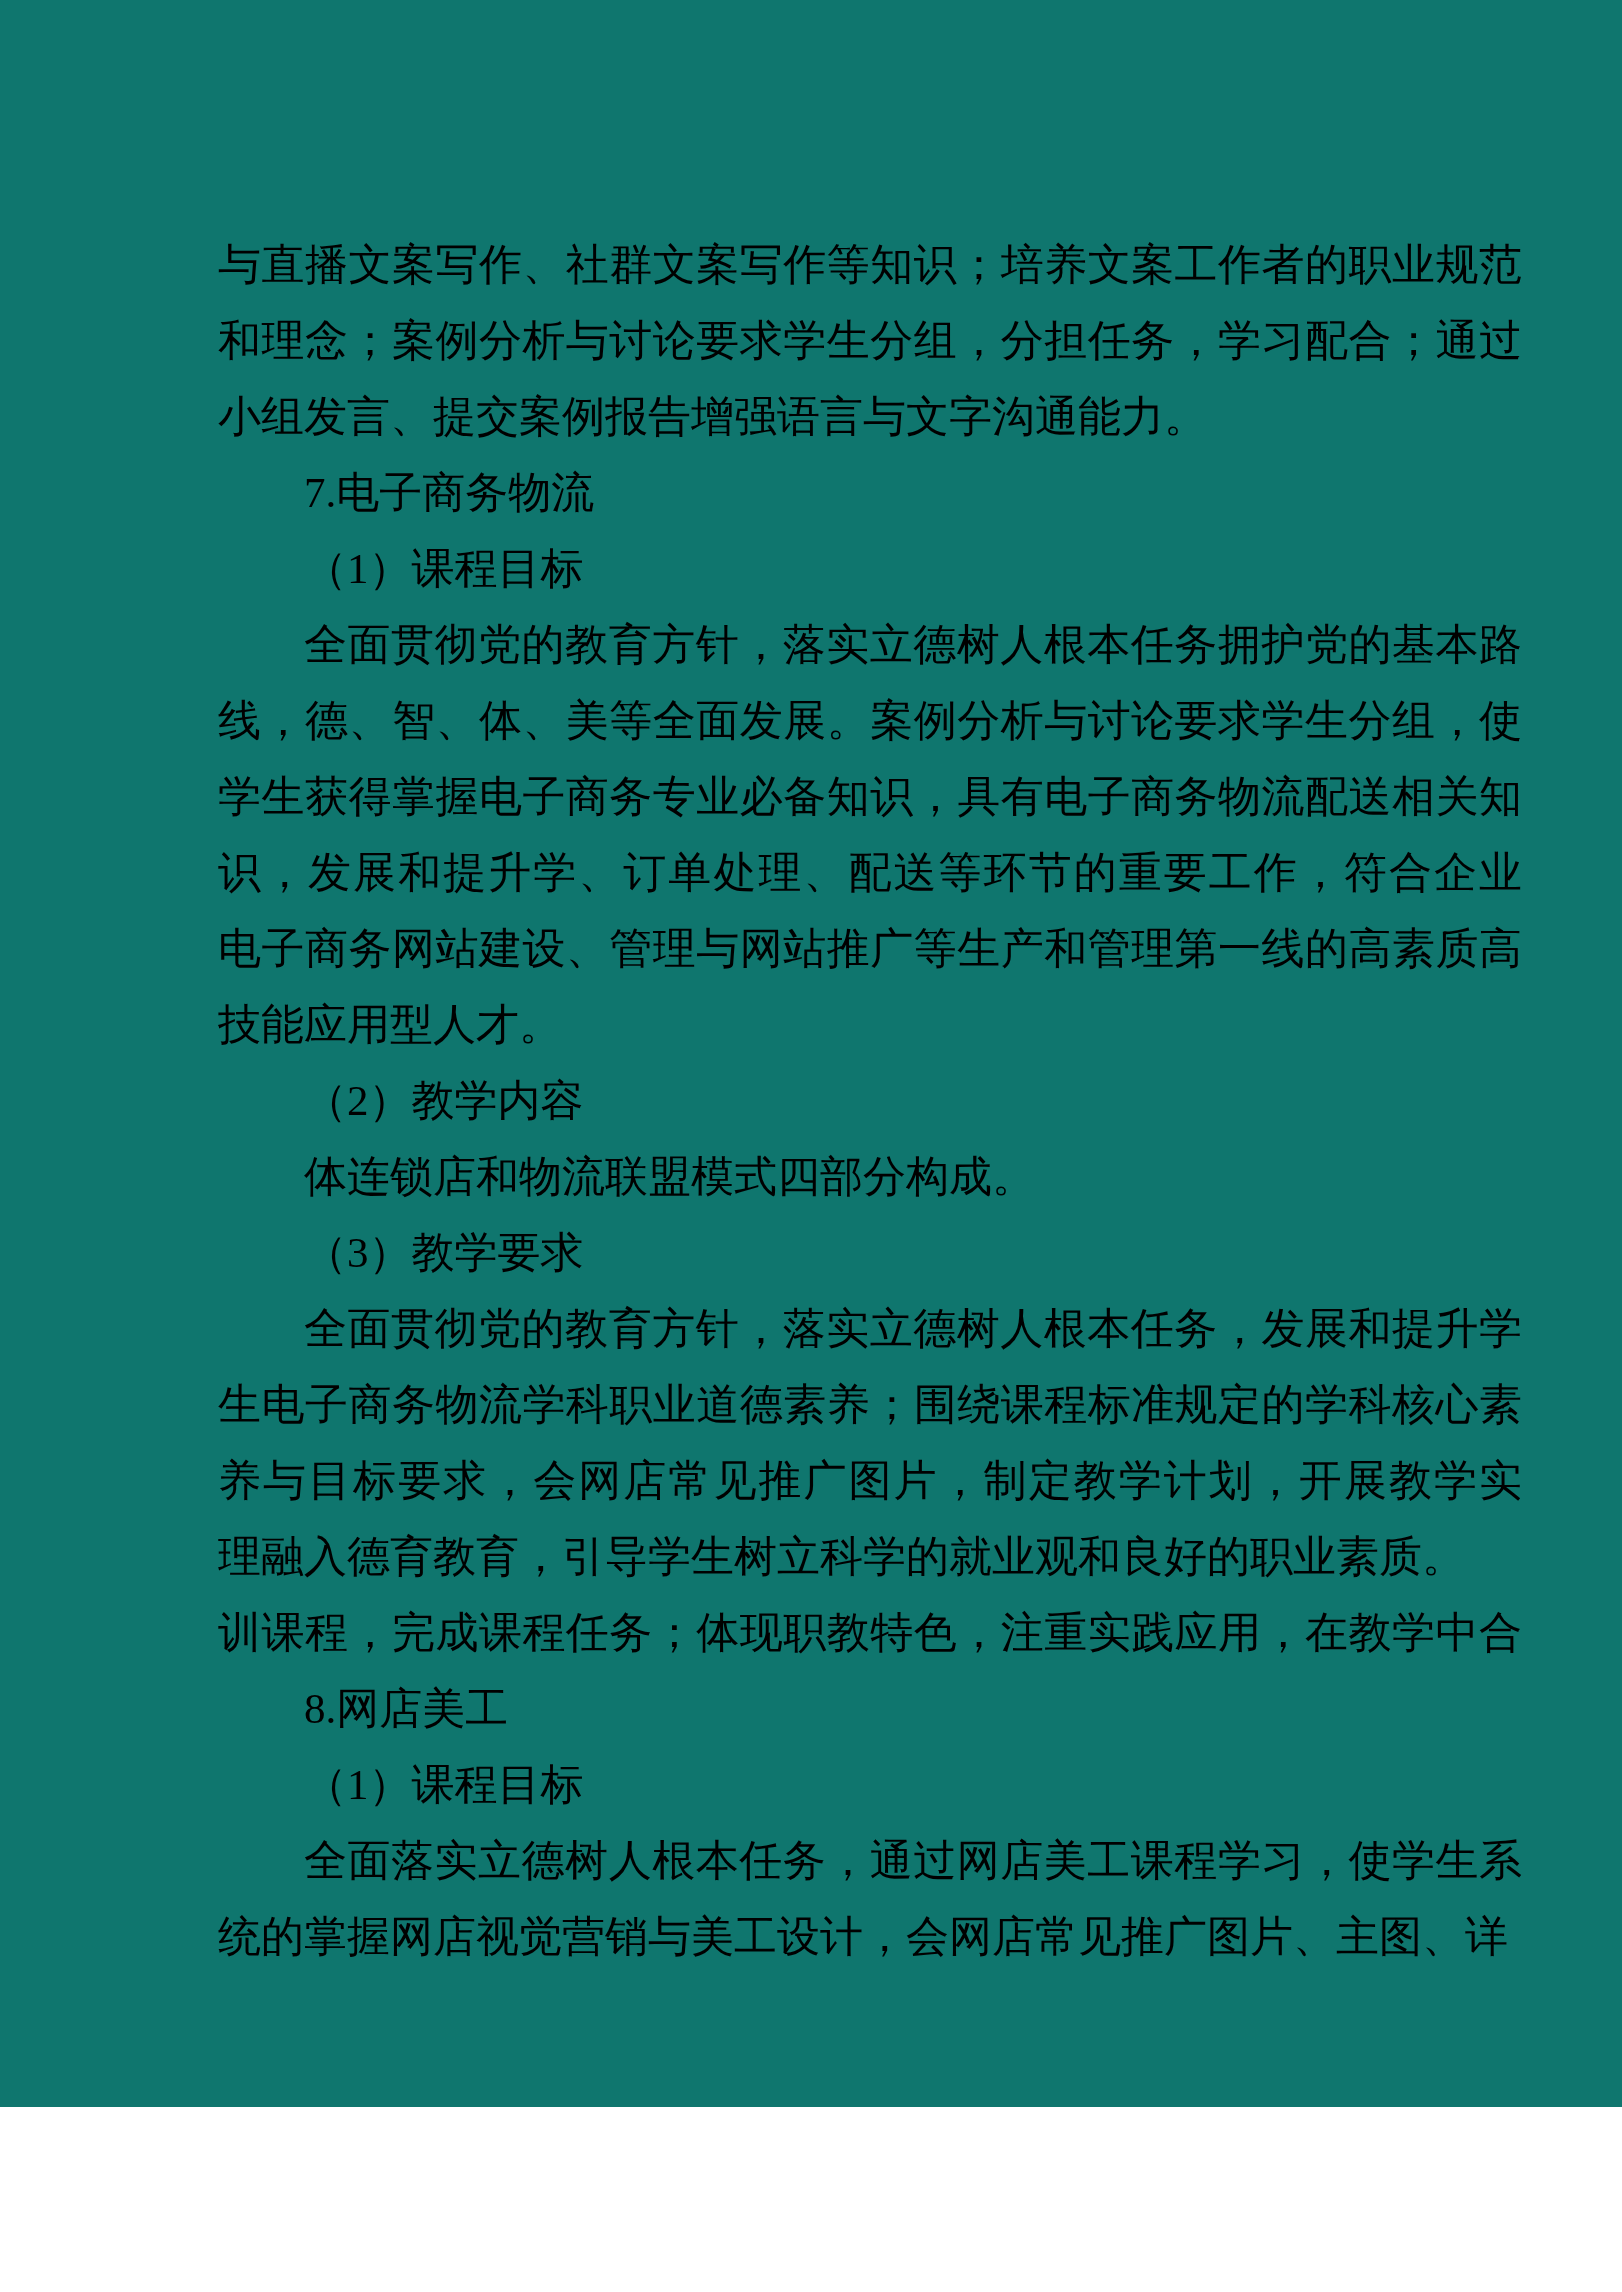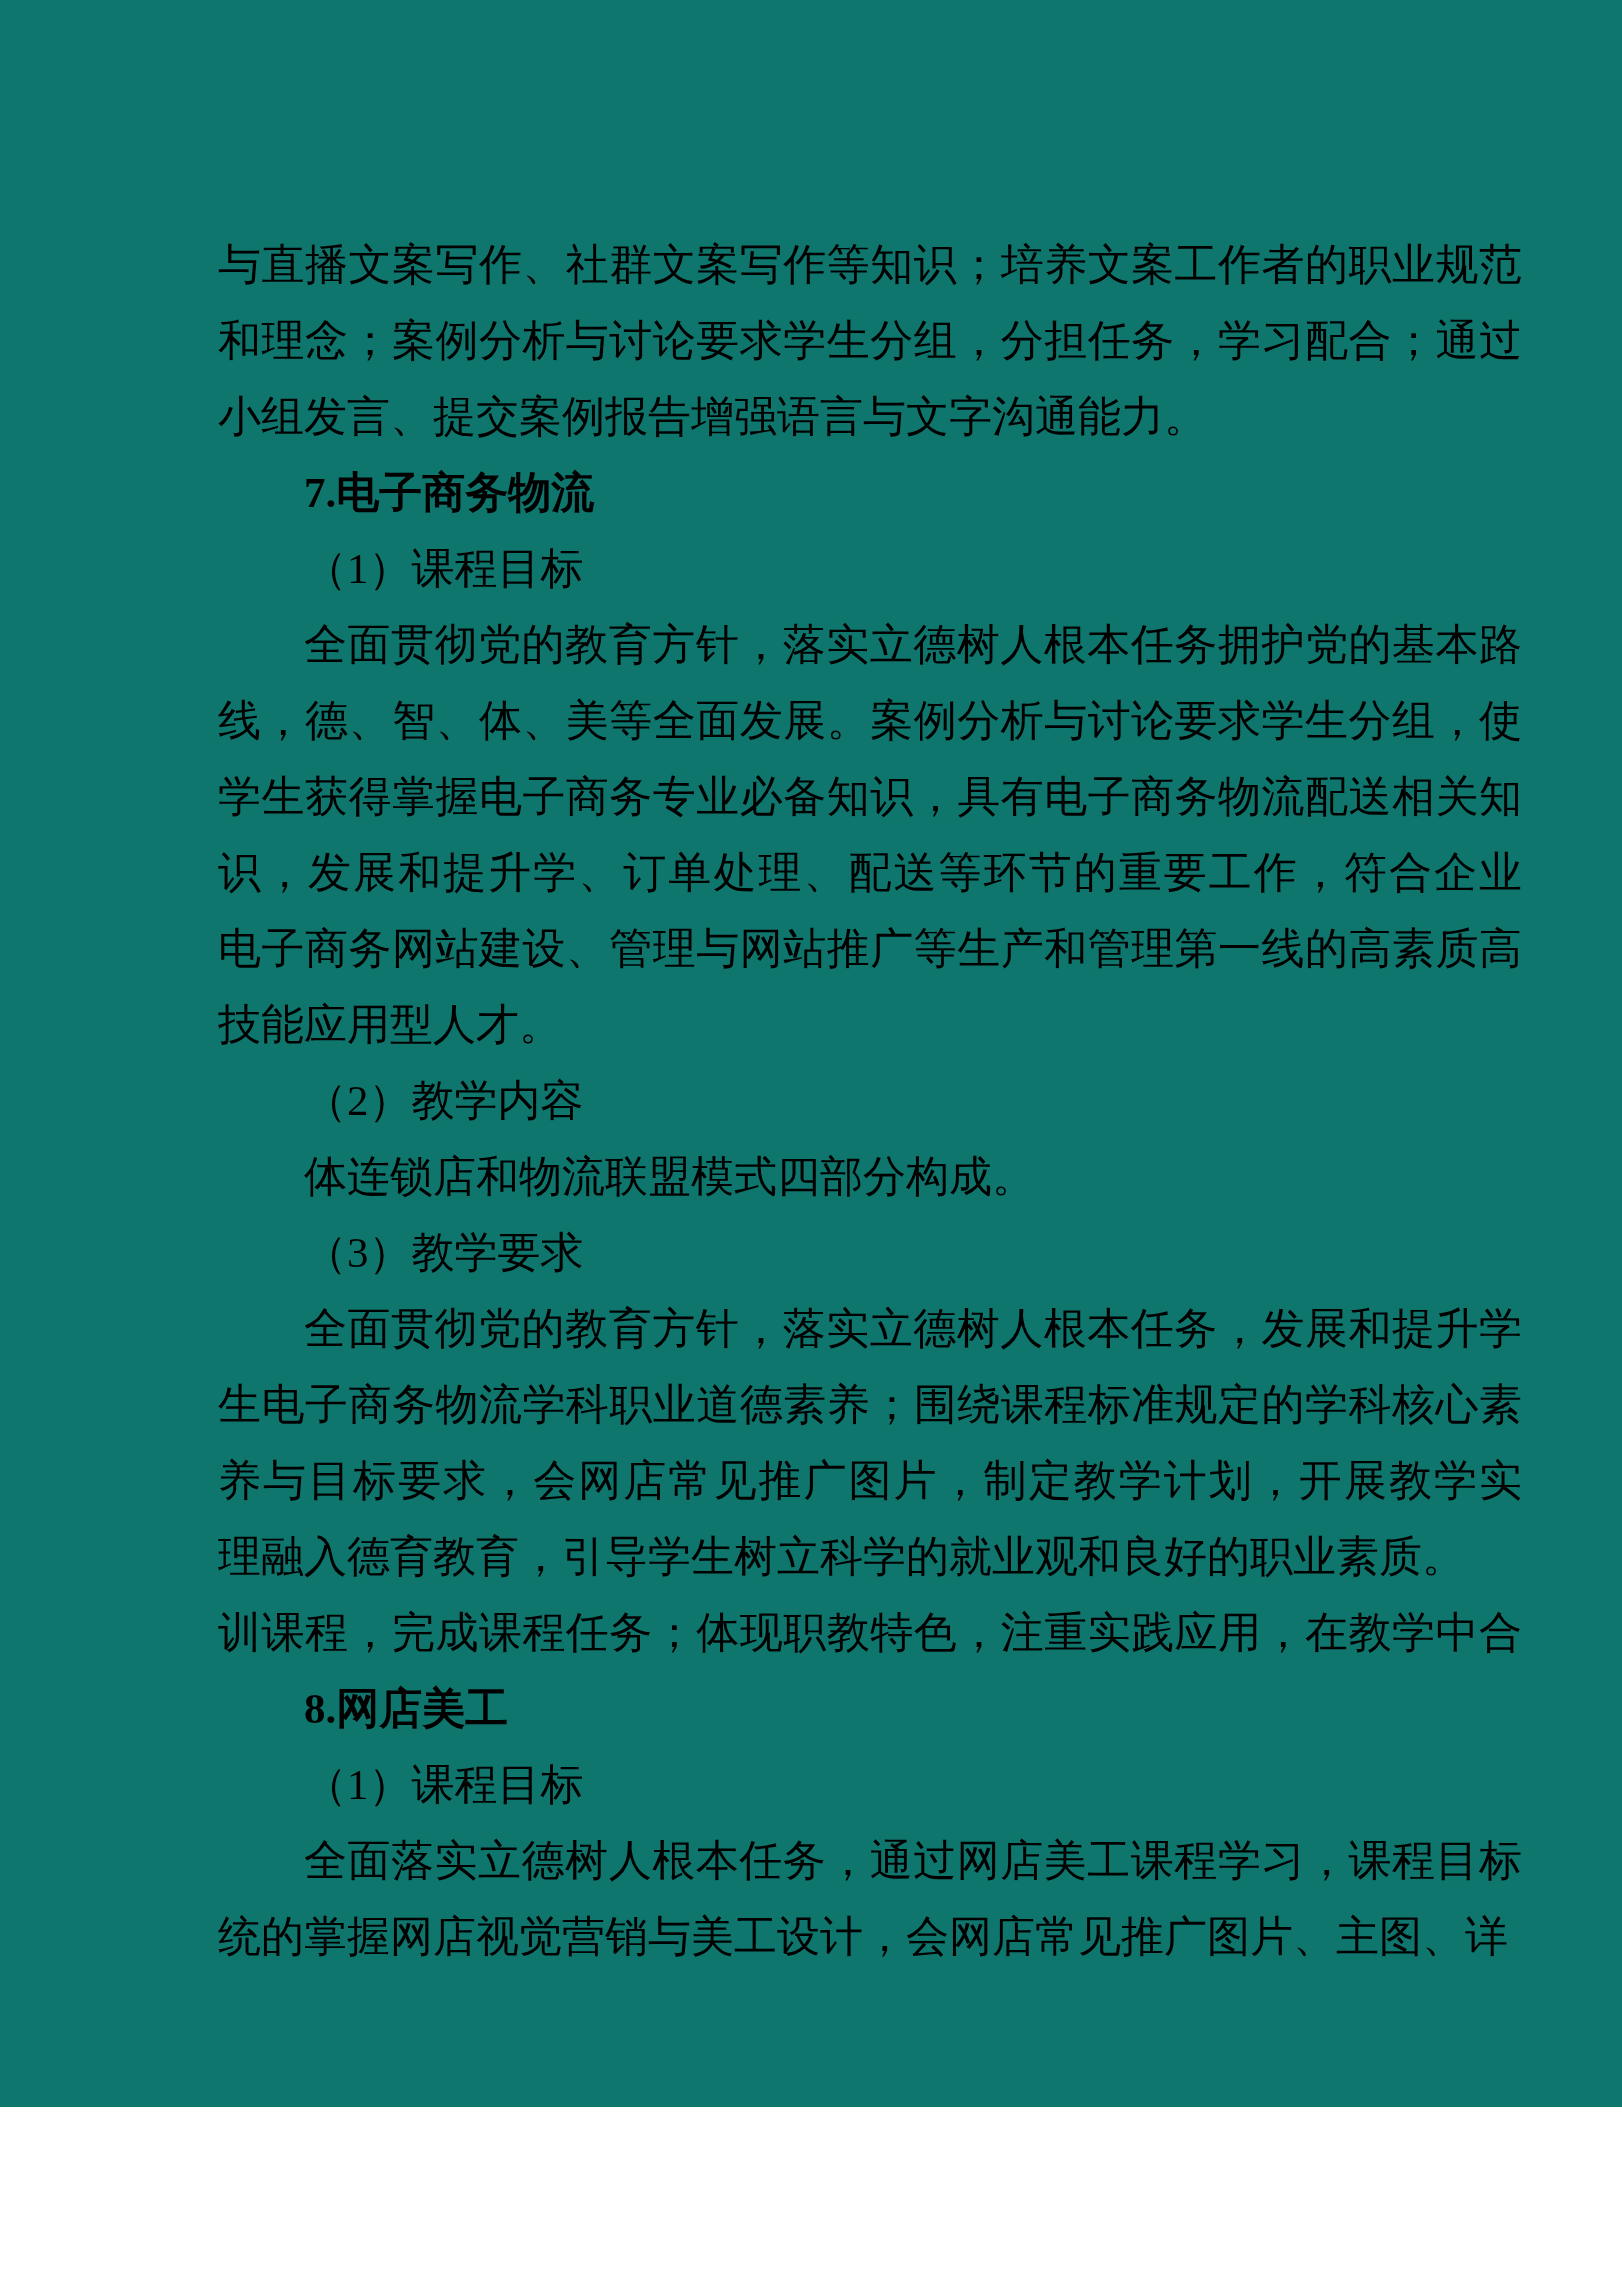--- a/index.html
+++ b/index.html
@@ -14,21 +14,21 @@
   }
   .text-block {
     position: absolute;
     left: 218px;
     top: 227px;
     width: 1304px;
     font-size: 43px;
     line-height: 76px;
   }
   .para { margin: 0; padding: 0; }
-  .para.heading { font-weight: 700; }
+  .para.heading { font-weight: 400; }
   .para.indent .line:first-child { text-indent: 2em; }
   .line {
     text-align: justify;
     text-align-last: justify;
     overflow: hidden;
   }
   .line.last {
     text-align-last: left;
   }
   .page-num {
@@ -81,19 +81,19 @@
         <div class="line last">理融入德育教育，引导学生树立科学的就业观和良好的职业素质。</div>
         <div class="line">训课程，完成课程任务；体现职教特色，注重实践应用，在教学中合</div>
       </div>
       <div class="para heading indent">
         <div class="line last">8.网店美工</div>
       </div>
       <div class="para body indent">
         <div class="line last">（1）课程目标</div>
       </div>
       <div class="para body indent">
-        <div class="line">全面落实立德树人根本任务，通过网店美工课程学习，课程目标</div>
+        <div class="line">全面落实立德树人根本任务，通过网店美工课程学习，使学生系</div>
         <div class="line last">统的掌握网店视觉营销与美工设计，会网店常见推广图片、主图、详</div>
       </div>
     </div>
   <div class="page-num">14</div>
 </div>
 
 
 </body></html>

